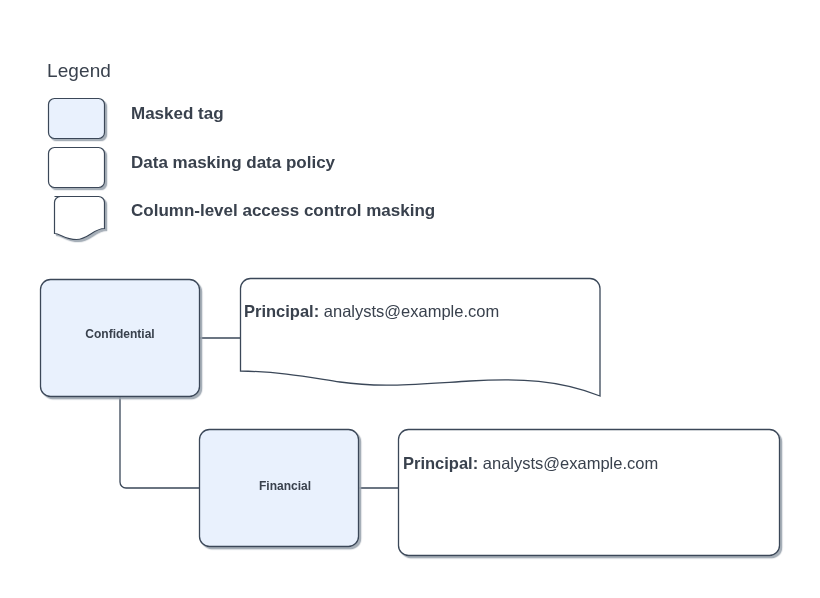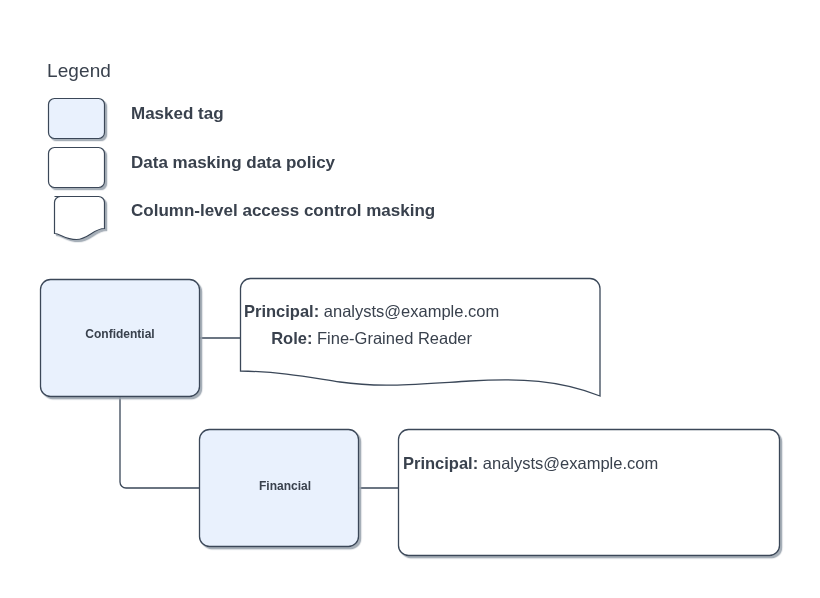--- a/index.html
+++ b/index.html
@@ -64,21 +64,20 @@
     top: 479px;
     width: 172px;
   }
 
   
   .callout-text {
     font-size: 16.5px;
     color: #39414d;
     line-height: 27px;
     white-space: nowrap;
-    text-align: center;
   }
   .callout-text b { font-weight: bold; }
   #callout-1-text { left: 244px; top: 298px; }
   #callout-2-text { left: 403px; top: 450px; }
 </style>
 </head>
 <body>
 
 <svg id="canvas" viewBox="0 0 820 598">
   <defs>
@@ -127,24 +126,20 @@
 <div class="abs legend-row-label" id="legend-label-2">Column-level access control masking</div>
 
 <div class="abs node-label" id="node-confidential-label">Confidential</div>
 <div class="abs node-label" id="node-financial-label">Financial</div>
 
 <div class="abs callout-text" id="callout-1-text">
   <div>
     <b>Principal:</b>
     <span>analysts@example.com</span>
   </div>
-  <div>
-    <b>Role:</b>
-    <span>Fine-Grained Reader</span>
-  </div>
 </div>
 
 <div class="abs callout-text" id="callout-2-text">
   <div>
     <b>Principal:</b>
     <span>analysts@example.com</span>
   </div>
 </div>
 
 </body></html>

